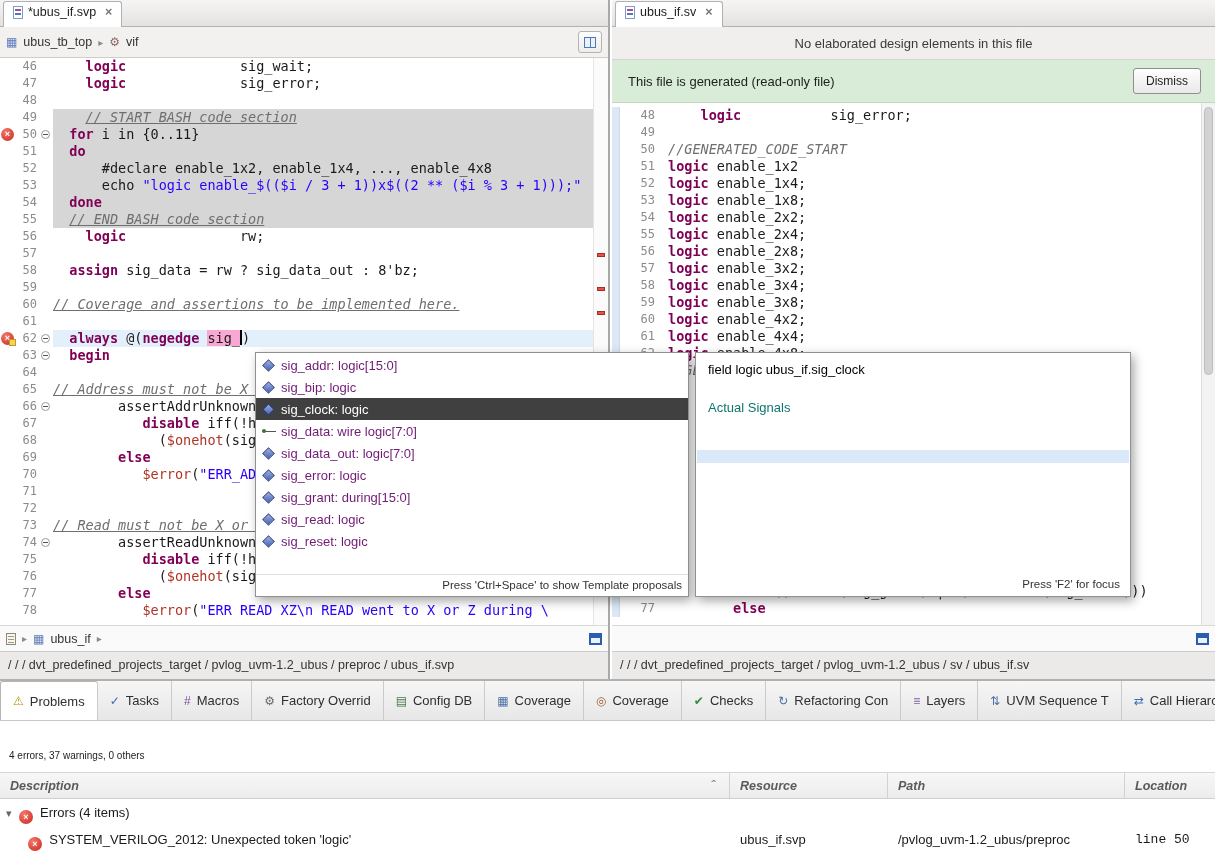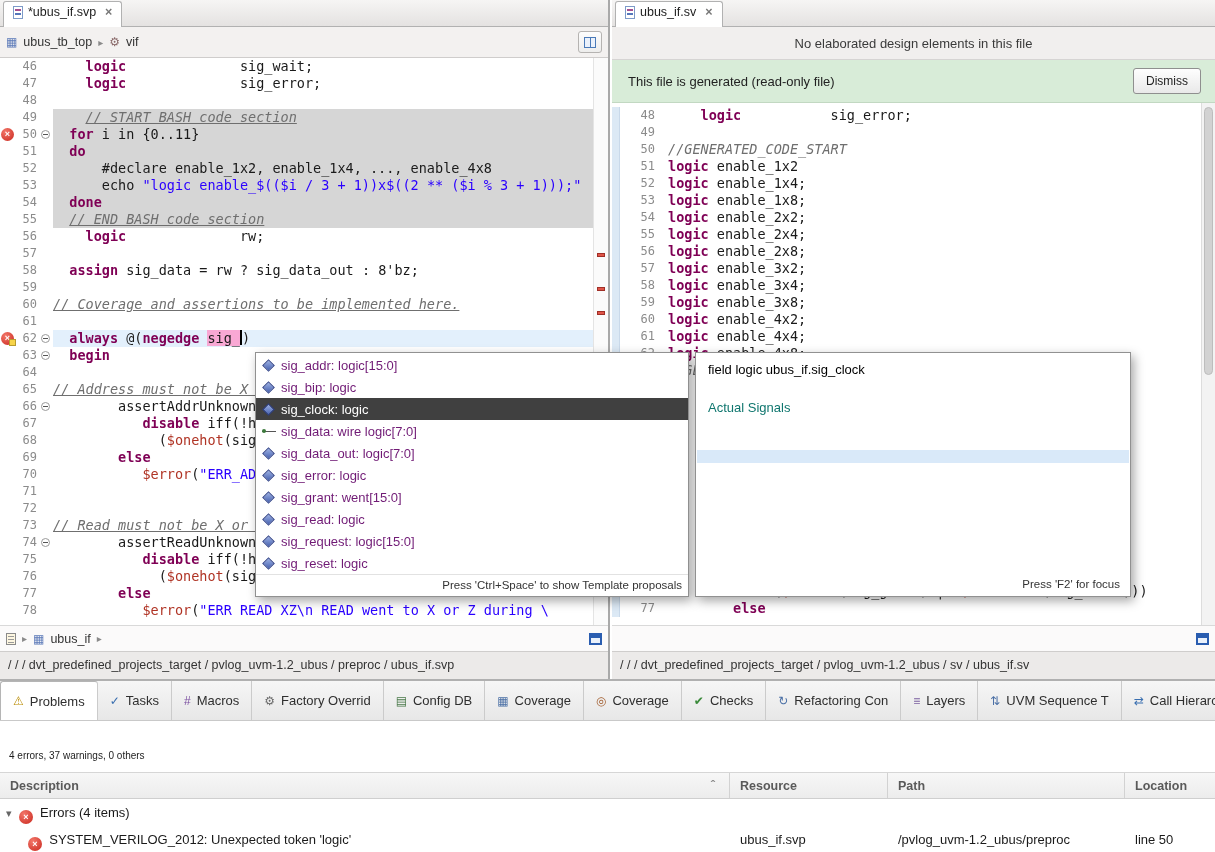--- a/index.html
+++ b/index.html
@@ -117,21 +117,21 @@
     border-top:2px solid #b0b0b0; }
   .btabs { position:absolute; top:0; left:0; right:0; height:40px; display:flex;
     background:linear-gradient(#f6f6f6,#e7e7e7); border-bottom:1px solid #c9c9c9; }
   .btab { display:flex; align-items:center; gap:6px; padding:0 12px; border-right:1px solid #cbcbcb;
     height:100%; font-size:13px; color:#2f2f2f; white-space:nowrap; }
   .btab.active { background:#fff; border-radius:3px 3px 0 0; border-top:1px solid #b5b5b5;
     border-left:1px solid #b5b5b5; }
   .bicon { font-size:12px; }
   .summary { position:absolute; top:69px; left:9px; font-size:10px; color:#1d1d1d; }
   .thead { position:absolute; top:91px; left:0; right:0; height:27px;
-    background:linear-gradient(#f7f7f7,#ececec); border-top:1px solid #d6d6d6; border-bottom:1px solid #cfcfcf; }
+    background:linear-gradient(#f7f7f7,#ececec); border-top:1px solid #d6d6d6; border-bottom:1px solid #cfcfcf;font-style:italic; }
   .th { position:absolute; top:0; height:100%; line-height:26px; padding-left:10px;
     font-size:12.5px; font-weight:bold; color:#5a5a5a; border-right:1px solid #d2d2d2; }
   .th.desc { left:0; width:730px; } .th.res { left:730px; width:158px; }
   .th.path { left:888px; width:237px; } .th.loc { left:1125px; width:90px; border-right:none; }
   .sort-ind { position:absolute; right:14px; top:0; color:#8a8a8a; font-weight:bold; }
   .trow { position:absolute; left:0; right:0; height:27px; font-size:13px; color:#1a1a1a; }
   .trow .cell { position:absolute; top:0; line-height:27px; white-space:nowrap; overflow:hidden; }
   .expander { color:#666; font-size:11px; }
   .err-ic { display:inline-block; width:14px; height:14px; border-radius:50%; vertical-align:-3px;
     background:radial-gradient(circle at 35% 30%, #f3776a, #c9271d); color:#fff;
@@ -286,29 +286,25 @@
         <div class="citem">
           <span class="di"></span>
           <span>sig_data_out: logic[7:0]</span>
         </div>
         <div class="citem">
           <span class="di"></span>
           <span>sig_error: logic</span>
         </div>
         <div class="citem">
           <span class="di"></span>
-          <span>sig_grant: went[15:0]</span>
+          <span>sig_grant: during[15:0]</span>
         </div>
         <div class="citem">
           <span class="di"></span>
           <span>sig_read: logic</span>
-        </div>
-        <div class="citem">
-          <span class="di"></span>
-          <span>sig_request: logic[15:0]</span>
         </div>
         <div class="citem">
           <span class="di"></span>
           <span>sig_reset: logic</span>
         </div>
       </div>
     <div class="comp-foot">Press 'Ctrl+Space' to show Template proposals</div>
   </div>
 
   <div class="popup doc">
@@ -383,18 +379,18 @@
         <div class="trow" style="top: 118px;">
           <div class="cell" style="left: 6px; width: 700px;"><span class="expander">▾</span>&nbsp;&nbsp;<span class="err-ic">×</span>&nbsp; <span>Errors (4 items)</span></div>
           <div class="cell" style="left: 740px; width: 148px;"></div>
           <div class="cell" style="left: 898px; width: 227px;"></div>
           <div class="cell" style="left: 1135px; width: 80px;"></div>
         </div>
         <div class="trow" style="top: 145px;">
           <div class="cell" style="left: 28px; width: 700px;"><span class="err-ic">×</span>&nbsp; <span>SYSTEM_VERILOG_2012: Unexpected token 'logic'</span></div>
           <div class="cell" style="left: 740px; width: 148px;">ubus_if.svp</div>
           <div class="cell" style="left: 898px; width: 227px;">/pvlog_uvm-1.2_ubus/preproc</div>
-          <div class="cell" style="left: 1135px; width: 80px;">line 50</div>
+          <div class="cell" style="left: 1135px; width: 80px; font-family: Liberation Mono, monospace;">line 50</div>
         </div>
       </div>
   </div>
 
 </div>
 
 </body></html>

